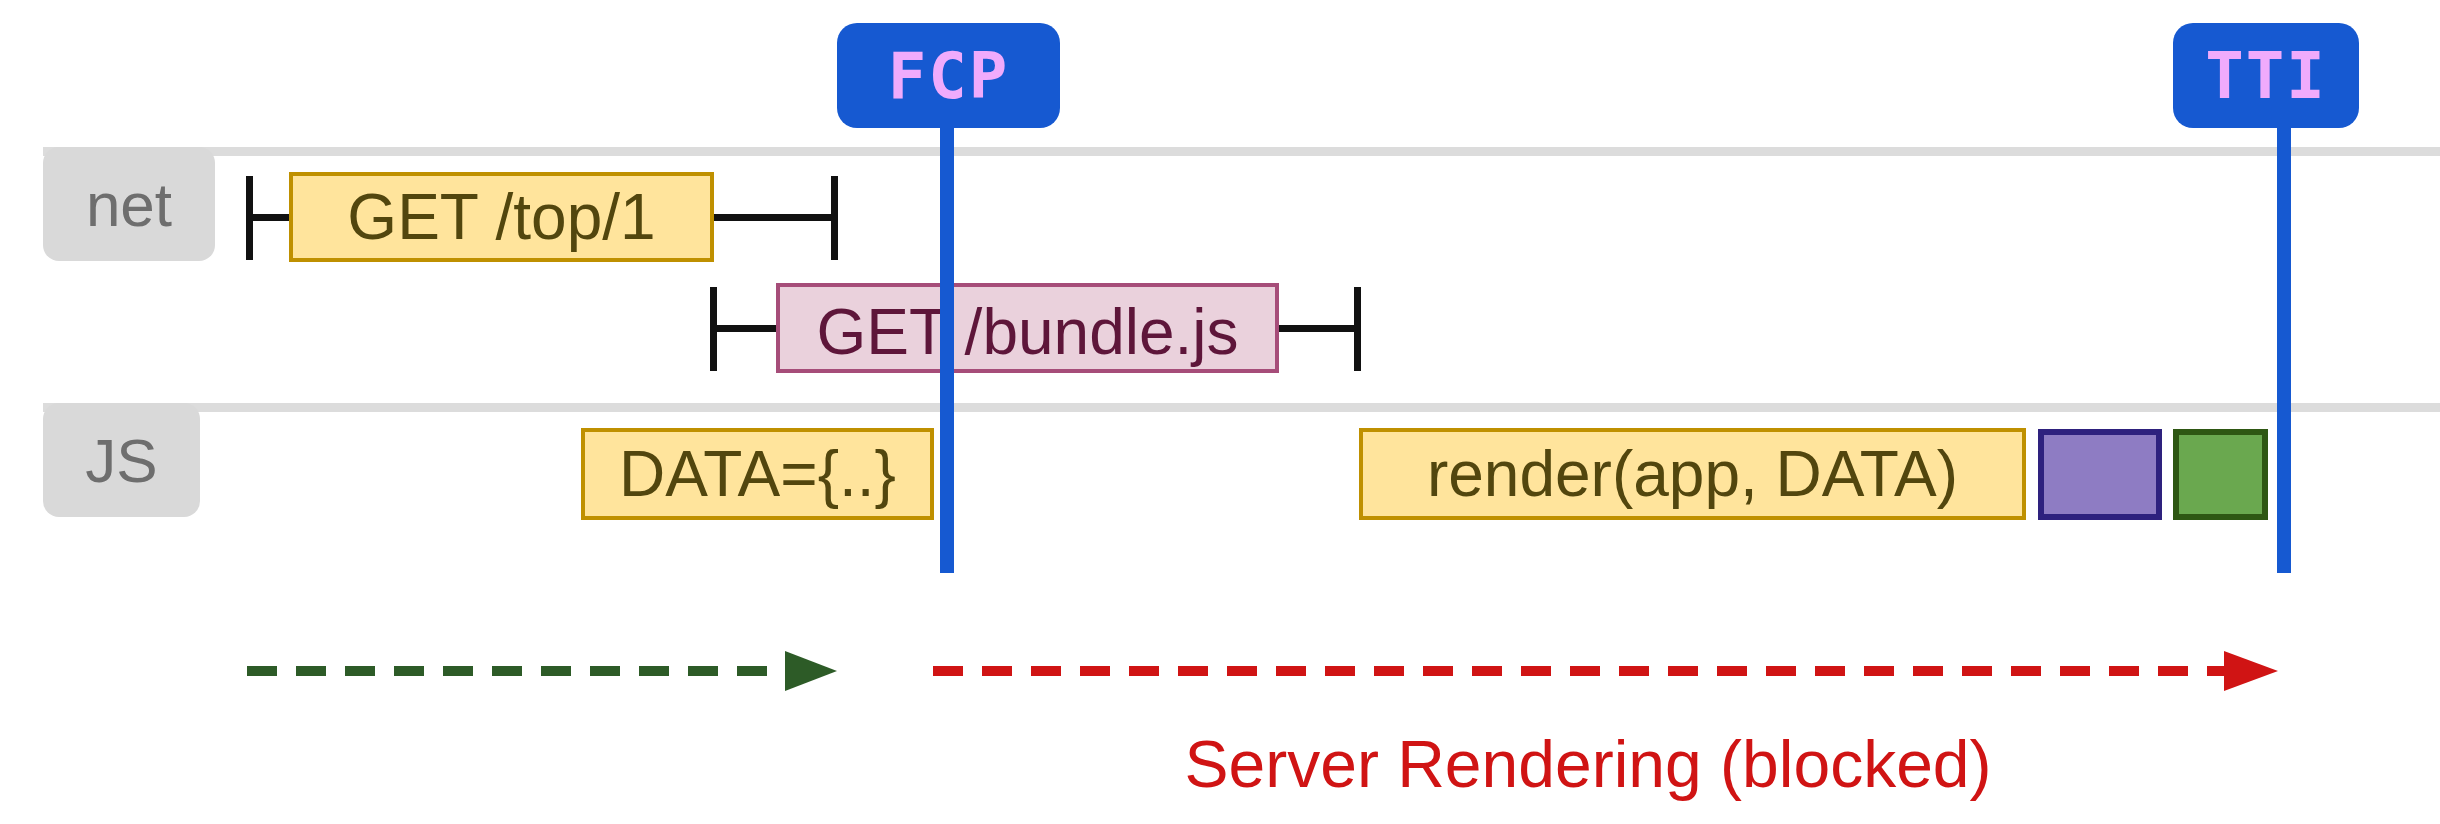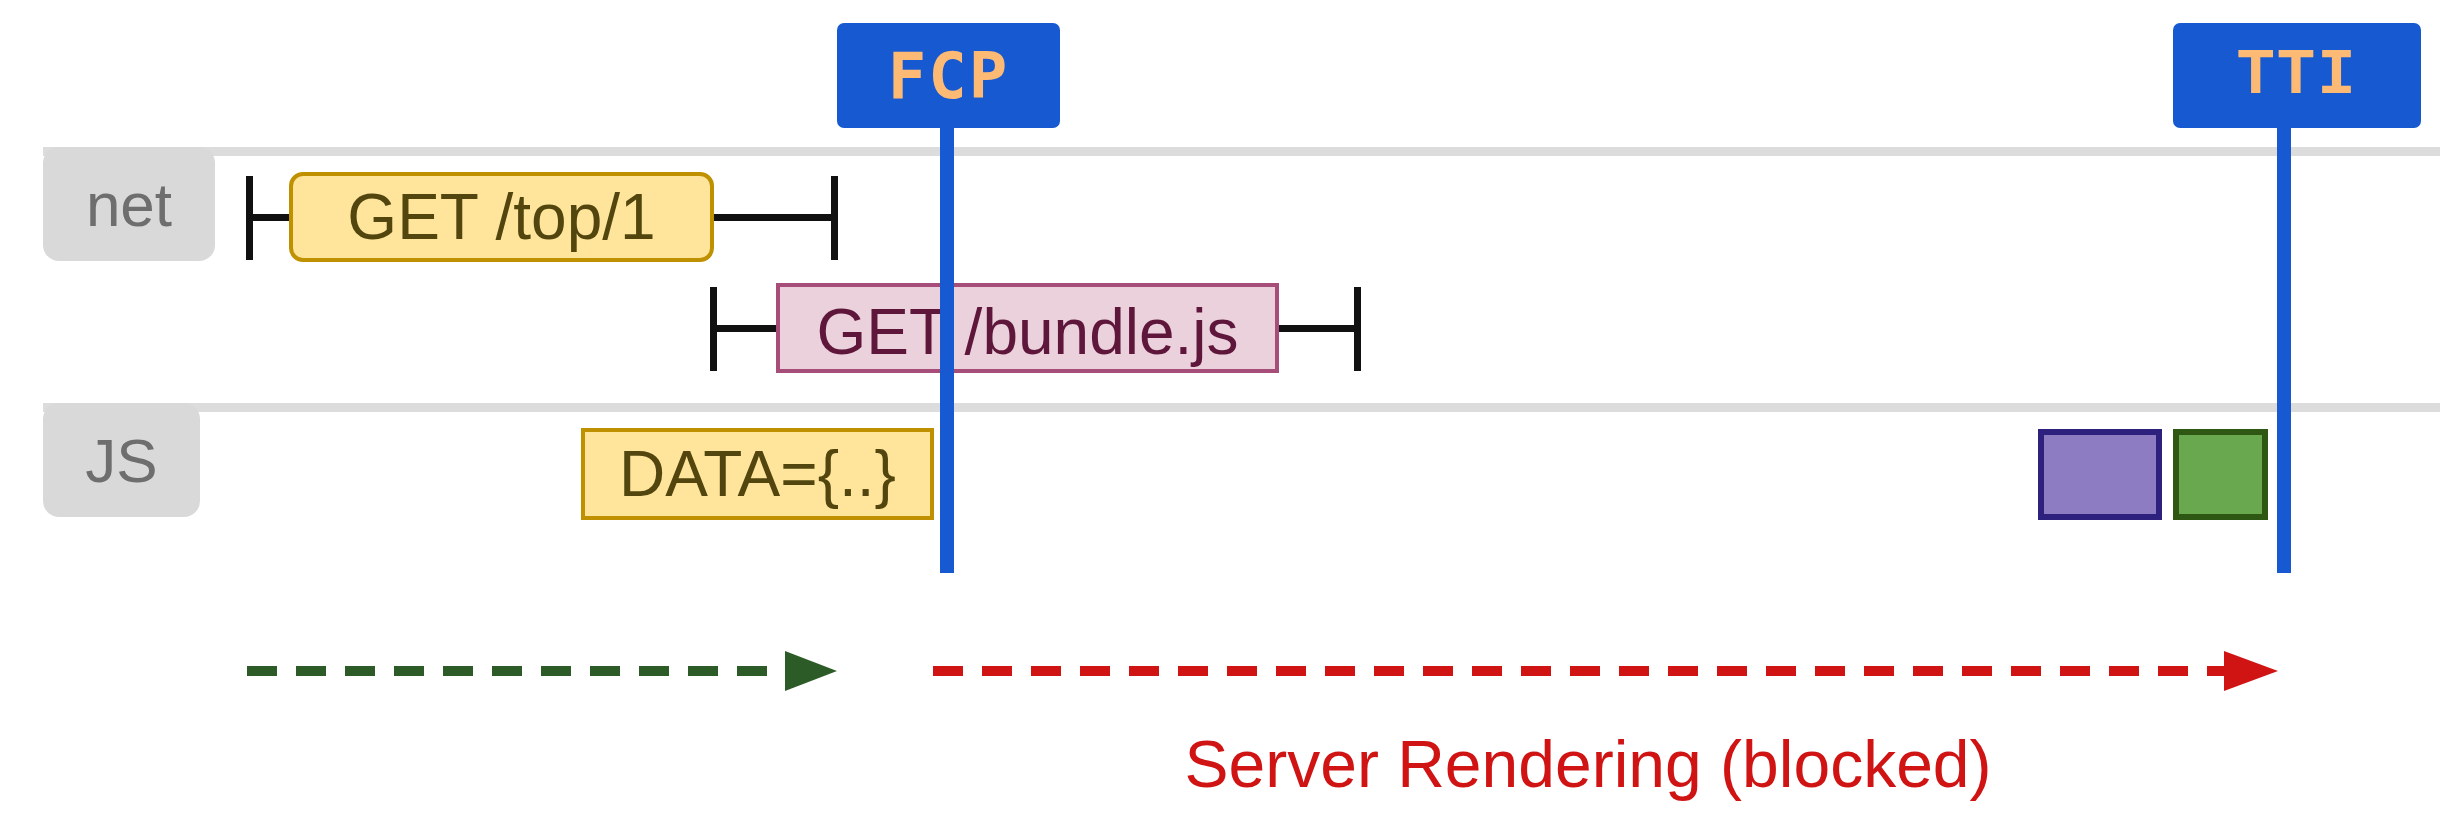--- a/index.html
+++ b/index.html
@@ -37,38 +37,38 @@
   .b2-bar{left:713px;top:325px;width:648px;}
   .b2-tick-start{left:710px;top:287px;}
   .b2-tick-end{left:1354px;top:287px;}
   
   .box{
     position:absolute;box-sizing:border-box;display:flex;align-items:center;justify-content:center;
     font-size:64px;z-index:2;white-space:nowrap;
   }
   .yellow-box{background:var(--yellow-fill);border:4px solid var(--yellow-border);color:var(--yellow-text);}
   .pink-box{background:var(--pink-fill);border:4px solid var(--pink-border);color:var(--pink-text);align-items:flex-end;}
-  .box-top1{left:289px;top:172px;width:425px;height:90px;border-radius:14px;}
+  .box-top1{left:289px;top:172px;width:425px;height:90px;}
   .box-bundle{left:776px;top:283px;width:503px;height:90px;}
   .box-data{left:567px;top:428px;width:353px;height:92px;margin-left:14px;}
   .box-render{left:1359px;top:428px;width:667px;height:92px;}
   .box-purple{left:2038px;top:429px;width:124px;height:91px;background:var(--purple-fill);border:6px solid var(--purple-border);}
   .box-green{left:2173px;top:429px;width:95px;height:91px;background:var(--green-fill);border:6px solid var(--green-border);}
   
   .marker-line{position:absolute;top:110px;width:14px;height:463px;background:var(--blue-marker);z-index:5;}
   .fcp-line{left:940px;}
   .tti-line{left:2277px;}
   
   .badge{
-    position:absolute;top:23px;height:105px;background:var(--blue-marker);border-radius:7px;
-    display:flex;align-items:center;justify-content:center;color:#fdba74;
+    position:absolute;top:23px;height:105px;background:var(--blue-marker);border-radius:20px;
+    display:flex;align-items:center;justify-content:center;color:#f0abfc;
     font-family:"DejaVu Sans Mono", monospace;font-weight:bold;font-size:64px;letter-spacing:2px;z-index:6;
   }
   .fcp-badge{left:837px;width:223px;}
-  .tti-badge{left:2173px;width:248px;font-family:Liberation Mono, monospace;}
+  .tti-badge{left:2173px;width:186px;}
   
   .arrow{position:absolute;top:641px;height:60px;z-index:2;}
   .arrow-green{left:247px;}
   .arrow-red{left:933px;}
   .dash-green{stroke:var(--server-green);}
   .dash-red{stroke:var(--client-red);}
   .dash{stroke-width:10;stroke-dasharray:30 19;fill:none;}
   .head-green{fill:var(--server-green);}
   .head-red{fill:var(--client-red);}
   
@@ -102,20 +102,23 @@
   <div class="box yellow-box box-top1">
     <span>GET /top/1</span>
   </div>
   <div class="box pink-box box-bundle">
     <span>GET /bundle.js</span>
   </div>
 
   <div class="box yellow-box box-data">
     <span>DATA={..}</span>
   </div>
+  <div class="box yellow-box box-render">
+    <span>render(app, DATA)</span>
+  </div>
   <div class="box box-purple"></div>
   <div class="box box-green"></div>
 
   <div class="marker-line fcp-line"></div>
   <div class="marker-line tti-line"></div>
 
   <div class="badge fcp-badge">
     <span>FCP</span>
   </div>
   <div class="badge tti-badge">

